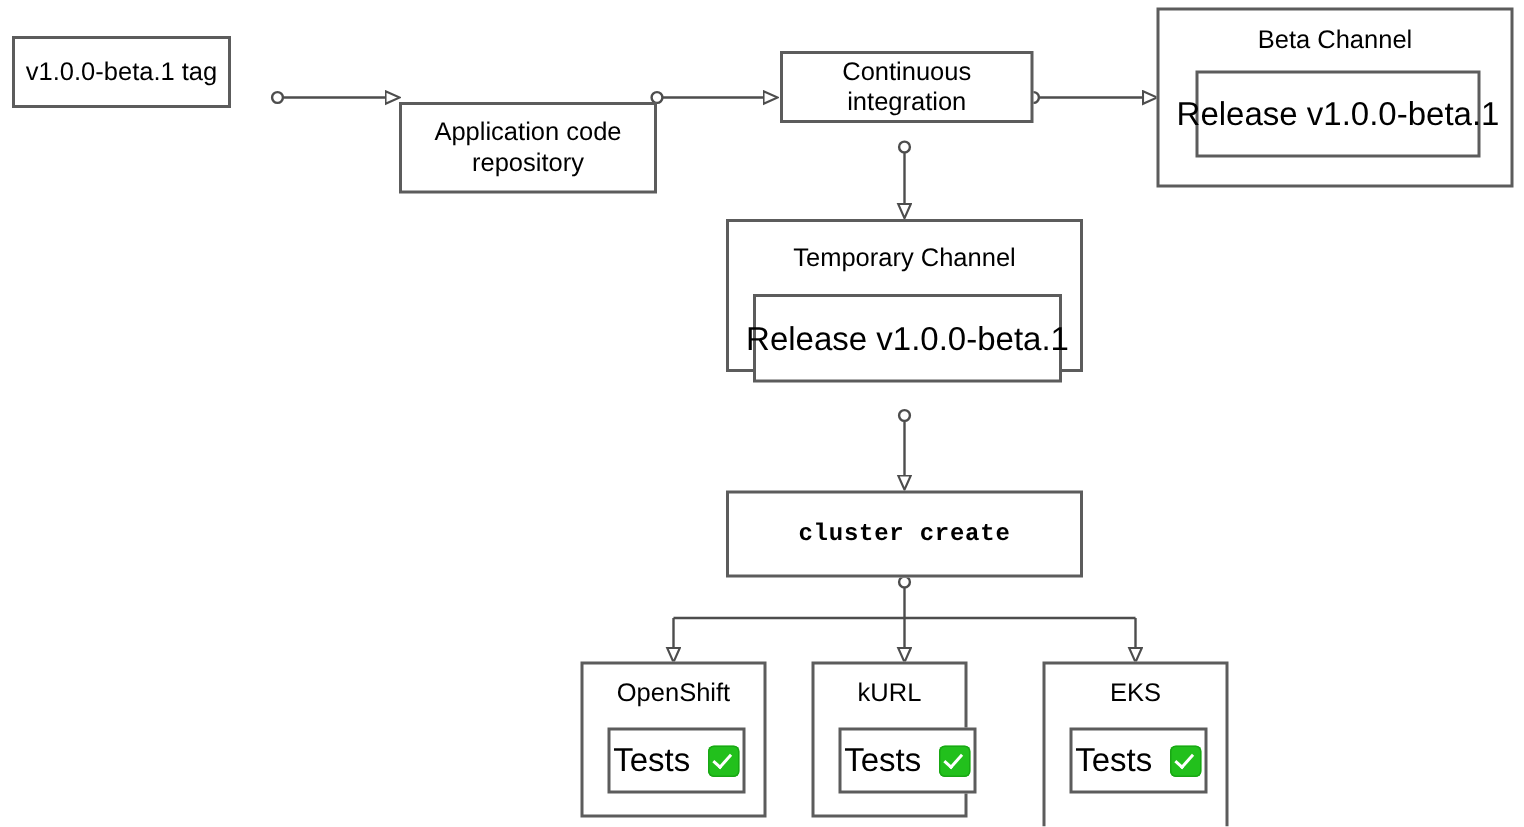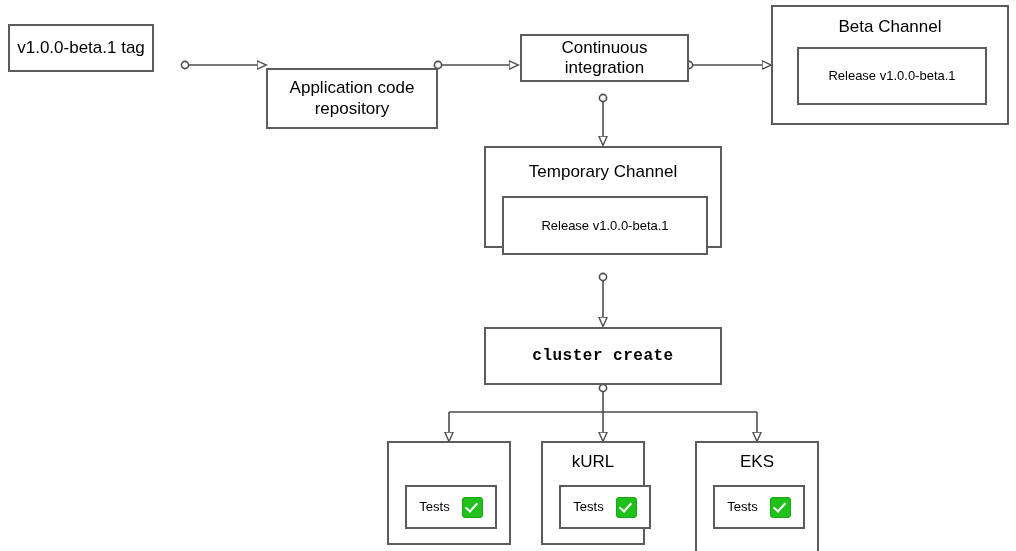--- a/index.html
+++ b/index.html
@@ -61,21 +61,21 @@
     font-size: 17px;
   }
   .inner-box {
     position: absolute;
     box-sizing: border-box;
     background: #ffffff;
     border: 2px solid #5c5c5c;
     display: flex;
     align-items: center;
     justify-content: center;
-    font-size: 13px;
+    font-size: 22px;
     white-space: nowrap;
   }
   .tests-box {
     gap: 12px;
   }
   .check-icon {
     display: inline-block;
     width: 21px;
     height: 21px;
     border-radius: 4px;
@@ -169,20 +169,21 @@
     <div class="inner-box" style="left:16px; top:48px; width:206px; height:59px;">
       <span>Release v1.0.0-beta.1</span>
     </div>
   </div>
 
   <div class="node mono" style="left:484px; top:327px; width:238px; height:58px;">
     <span class="node-label">cluster create</span>
   </div>
 
   <div class="node container" style="left:387px; top:441px; width:124px; height:104px; padding-top:9px;">
+    <span class="container-title">OpenShift</span>
     <div class="inner-box tests-box" style="left:16px; top:42px; width:92px; height:44px;">
       <span>Tests</span>
       <span class="check-icon"></span>
     </div>
   </div>
 
   <div class="node container" style="left:541px; top:441px; width:104px; height:104px; padding-top:9px;">
     <span class="container-title">kURL</span>
     <div class="inner-box tests-box" style="left:16px; top:42px; width:92px; height:44px;">
       <span>Tests</span>

